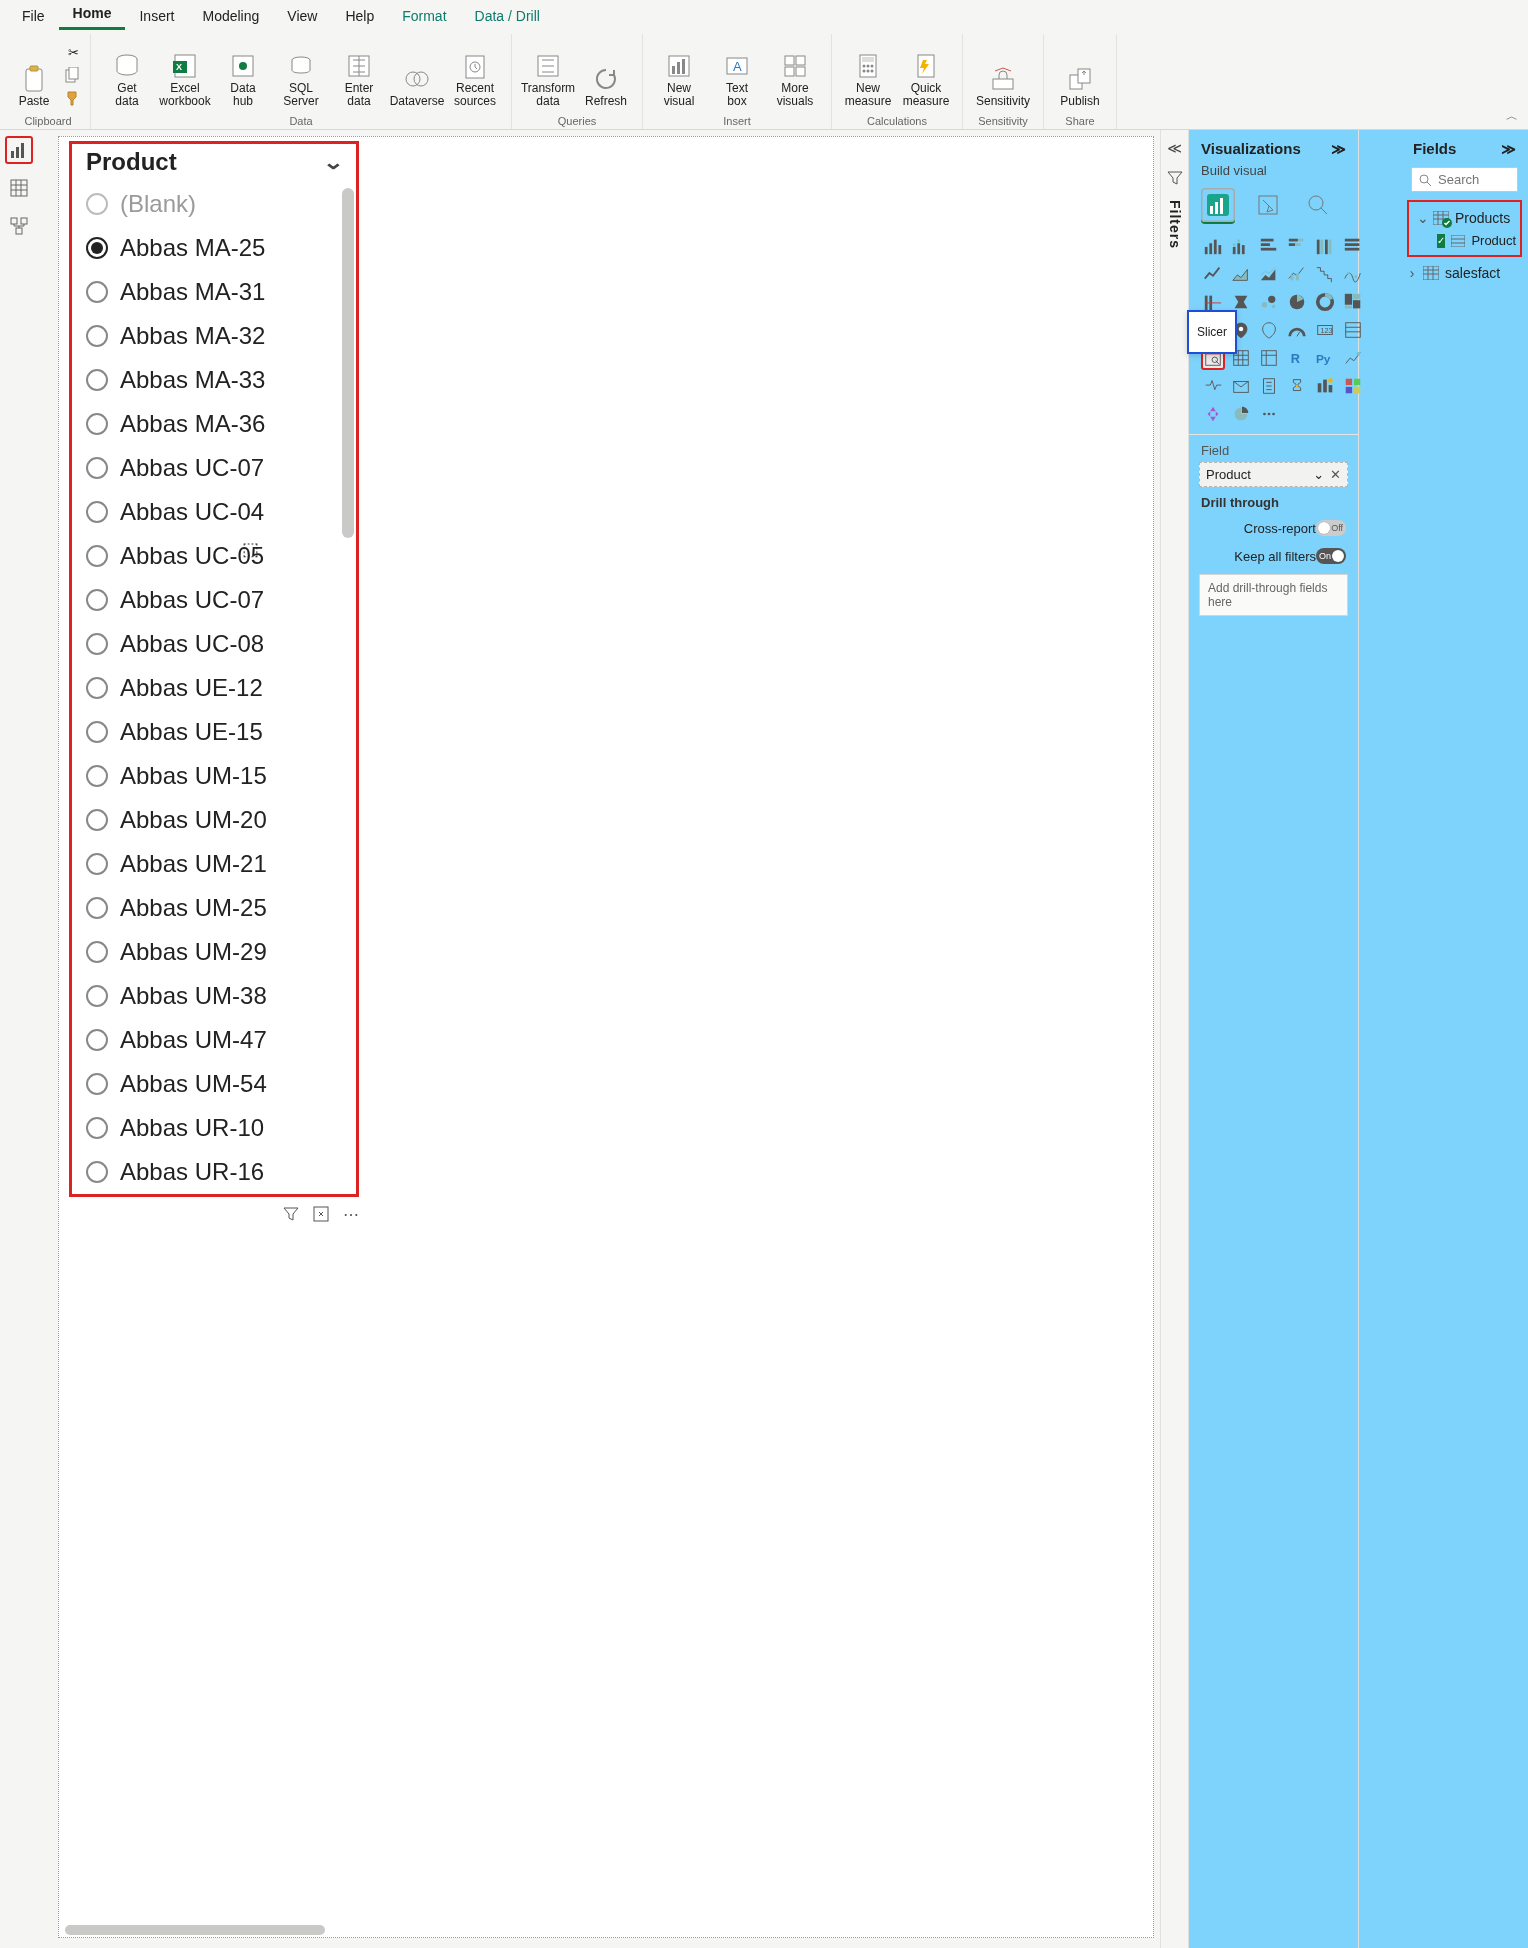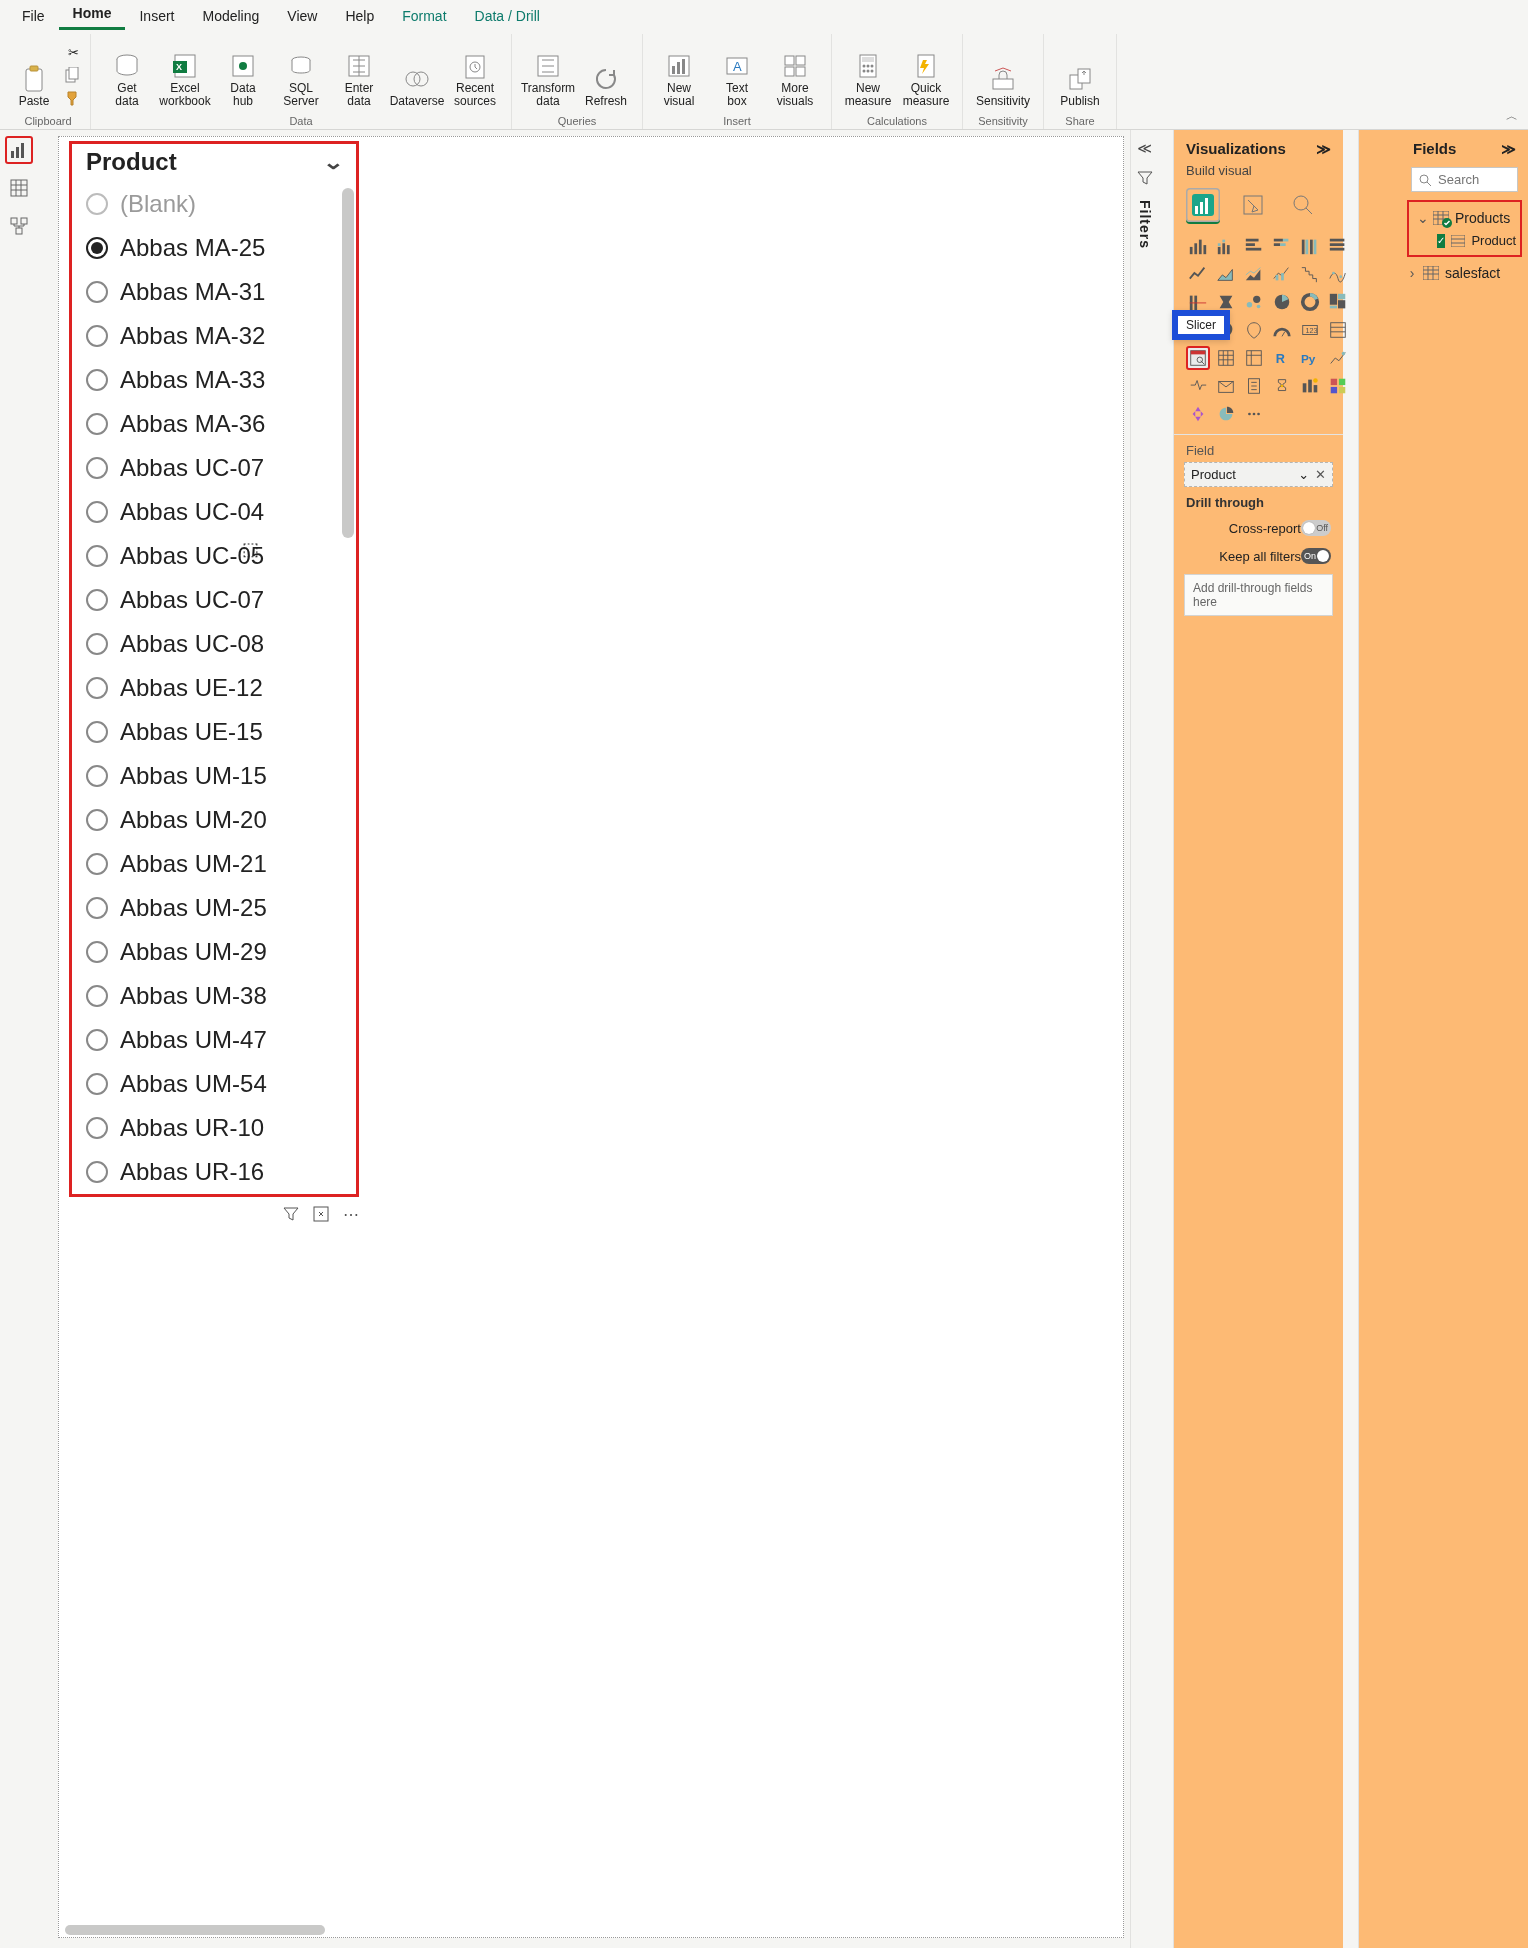--- a/index.html
+++ b/index.html
@@ -49,32 +49,32 @@
 .cursor-icon { position: absolute; left: 170px; top: 394px; font-size: 18px; color: #222; pointer-events: none; }
 .visual-footer { position: absolute; left: 10px; top: 1065px; width: 290px; height: 24px; display: flex; justify-content: flex-end; gap: 14px; align-items: center; color: #555; font-size: 16px; }
 .canvas-hscroll { position: absolute; left: 6px; bottom: 2px; width: 260px; height: 10px; background: #c9c9c8; border-radius: 5px; }
 
 
 .filters-mini { width: 28px; background: #f5f5f3; border-left: 1px solid #e1e1df; display: flex; flex-direction: column; align-items: center; padding-top: 10px; gap: 14px; }
 .filters-mini .chev { font-size: 14px; color: #444; }
 .filters-mini .vtext { writing-mode: vertical-rl; font-size: 14px; font-weight: 600; letter-spacing: 1px; }
 
 
-.pane { background: #fdba74; border-left: 1px solid #e1e1df; display: flex; flex-direction: column; margin-left: 15px; }
+.pane { background: #7dd3fc; border-left: 1px solid #e1e1df; display: flex; flex-direction: column; }
 .pane-header { display: flex; align-items: center; justify-content: space-between; padding: 10px 12px 6px 12px; font-size: 15px; font-weight: 600; }
 .pane-header .chev { font-size: 14px; cursor: pointer; }
 .viz-pane { width: 170px; }
 .viz-sub { font-size: 13px; padding: 0 12px 6px 12px; color: #444; }
 .viz-tabs { display: flex; gap: 16px; padding: 4px 12px 10px 12px; }
 .viz-tabbtn { width: 34px; height: 34px; display: flex; align-items: center; justify-content: center; cursor: pointer; border-radius: 4px; }
 .viz-tabbtn.active { box-shadow: 0 0 0 1.5px #aaa inset, 0 2px 0 #107c41; }
 .viz-grid { display: grid; grid-template-columns: repeat(6, 24px); gap: 4px 4px; padding: 2px 10px 8px 12px; position: relative; }
 .viz-cell { width: 24px; height: 24px; display: flex; align-items: center; justify-content: center; cursor: pointer; color: #444; border-radius: 3px; }
 .viz-cell.sel { border: 2px solid #d22; background: #eaeaea; }
-.viz-tooltip { position: absolute; top: 78px; left: -2px; background: #fff; border: 6px solid #1d4ed8; padding: 2px 8px; font-size: 12px; box-shadow: 0 2px 6px rgba(0,0,0,.15); }
+.viz-tooltip { position: absolute; top: 78px; left: -2px; background: #fff; border: 2px solid #1d4ed8; padding: 13px 8px; font-size: 12px; box-shadow: 0 2px 6px rgba(0,0,0,.15); }
 .viz-section-title { font-size: 13px; color: #555; padding: 8px 12px 4px 12px; border-top: 1px solid #e4e4e2; }
 .field-well { margin: 0 10px; border: 1px dashed #b5b5b3; background: #f2f2f0; padding: 4px 6px; display: flex; align-items: center; justify-content: space-between; font-size: 13px; }
 .field-well .x { color: #555; font-size: 13px; cursor: pointer; }
 .drill-row { display: flex; justify-content: flex-end; align-items: center; padding: 6px 12px; font-size: 13px; }
 .toggle { width: 30px; height: 16px; border-radius: 8px; background: #ccc; position: relative; display: inline-flex; align-items: center; font-size: 9px; color: #555; padding: 0 3px; justify-content: flex-end; }
 .toggle .knob { width: 12px; height: 12px; border-radius: 50%; background: #fff; position: absolute; left: 2px; top: 2px; box-shadow: 0 0 1px rgba(0,0,0,.4); }
 .toggle.on { background: #555; color: #fff; justify-content: flex-start; }
 .toggle.on .knob { left: auto; right: 2px; }
 .drill-drop { margin: 4px 10px; border: 1px solid #d4d4d2; background: #fafaf8; padding: 6px 8px; font-size: 12px; color: #666; }
 

